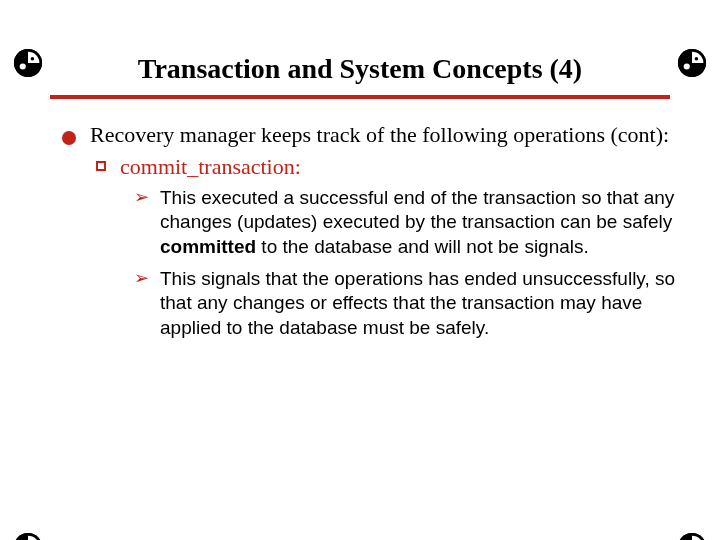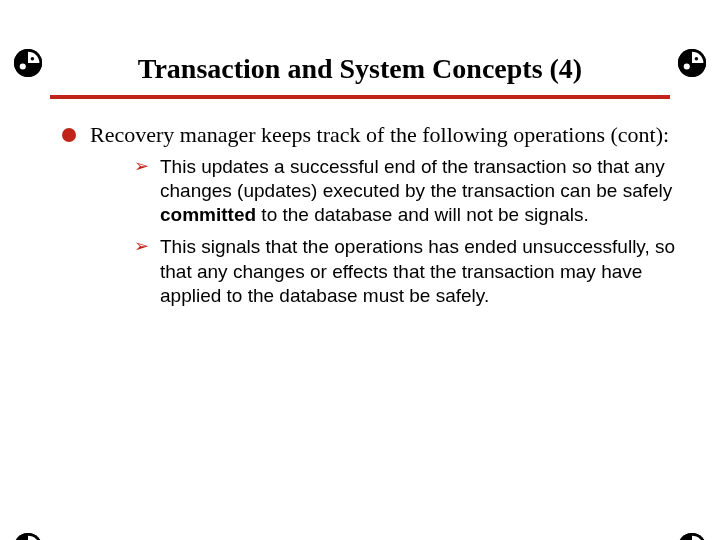--- a/index.html
+++ b/index.html
@@ -49,20 +49,21 @@
     margin: 0 18px 22px 18px;
   }
   .content {
     padding: 0 10px 0 30px;
     font-size: 22px;
     color: #000;
   }
   .lvl1 {
     display: flex;
     margin-bottom: 4px;
+    align-items: center;
   }
   .bullet-circle {
     width: 14px;
     height: 14px;
     border-radius: 50%;
     background: #c02418;
     flex: 0 0 14px;
     margin-top: 7px;
     margin-right: 14px;
   }
@@ -162,25 +163,29 @@
   <h1 class="title">Transaction and System Concepts (4)</h1>
   <hr class="rule">
 
   <div class="content">
 
     <div class="lvl1">
       <div class="bullet-circle"></div>
       <div class="lvl1-text">Recovery manager keeps track of the following operations (cont):</div>
     </div>
 
+    <div class="lvl2">
+      <div class="bullet-square"></div>
+      <div class="lvl2-text">commit_transaction:</div>
+    </div>
 
     <div class="lvl3">
       <div class="bullet-arrow">➢</div>
       <div class="lvl3-text">
-        <span>This updates a </span><span class="italic">successful</span><span> end of the transaction so that any changes (updates) executed by the transaction can be safely </span><span class="bold">committed</span><span> to the database and will not be signals.</span>
+        <span>This executed a </span><span class="italic">successful</span><span> end of the transaction so that any changes (updates) executed by the transaction can be safely </span><span class="bold">committed</span><span> to the database and will not be signals.</span>
       </div>
     </div>
 
 
     <div class="lvl3">
       <div class="bullet-arrow">➢</div>
       <div class="lvl3-text">
         <span>This signals that the operations has </span><span class="italic">ended unsuccessfully</span><span>, so that any changes or effects that the transaction may have applied to the database must be </span><span class="italic">safely</span><span>.</span>
       </div>
     </div>

